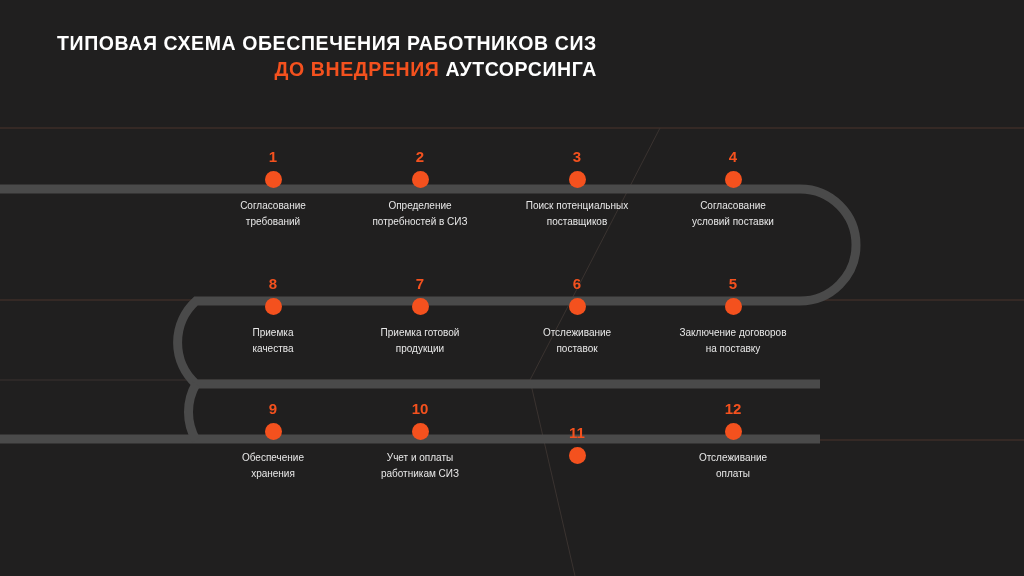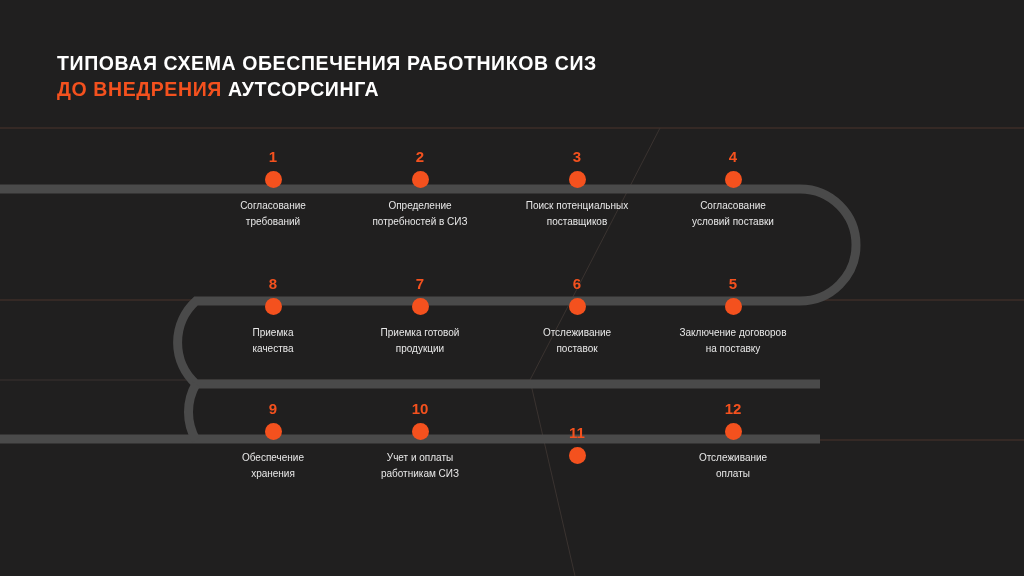--- a/index.html
+++ b/index.html
@@ -32,37 +32,37 @@
   }
   .bg-lines line.warm {
     stroke: #4a342c;
   }
 
   
   .title-block {
     position: absolute;
     left: 57px;
     top: 30px;
-    margin-top: 20px;
   }
   .title-line1 {
     font-size: 19.5px;
     font-weight: bold;
     letter-spacing: 0.6px;
     color: #ffffff;
     line-height: 26px;
     white-space: nowrap;
   }
   .title-line2 {
     font-size: 19.5px;
     font-weight: bold;
     letter-spacing: 0.6px;
     line-height: 26px;
     white-space: nowrap;
     color: #ffffff;
+    text-align: right;
   }
   .title-accent {
     color: #f4511e;
   }
 
   
   .snake {
     position: absolute;
     left: 0;
     top: 0;

